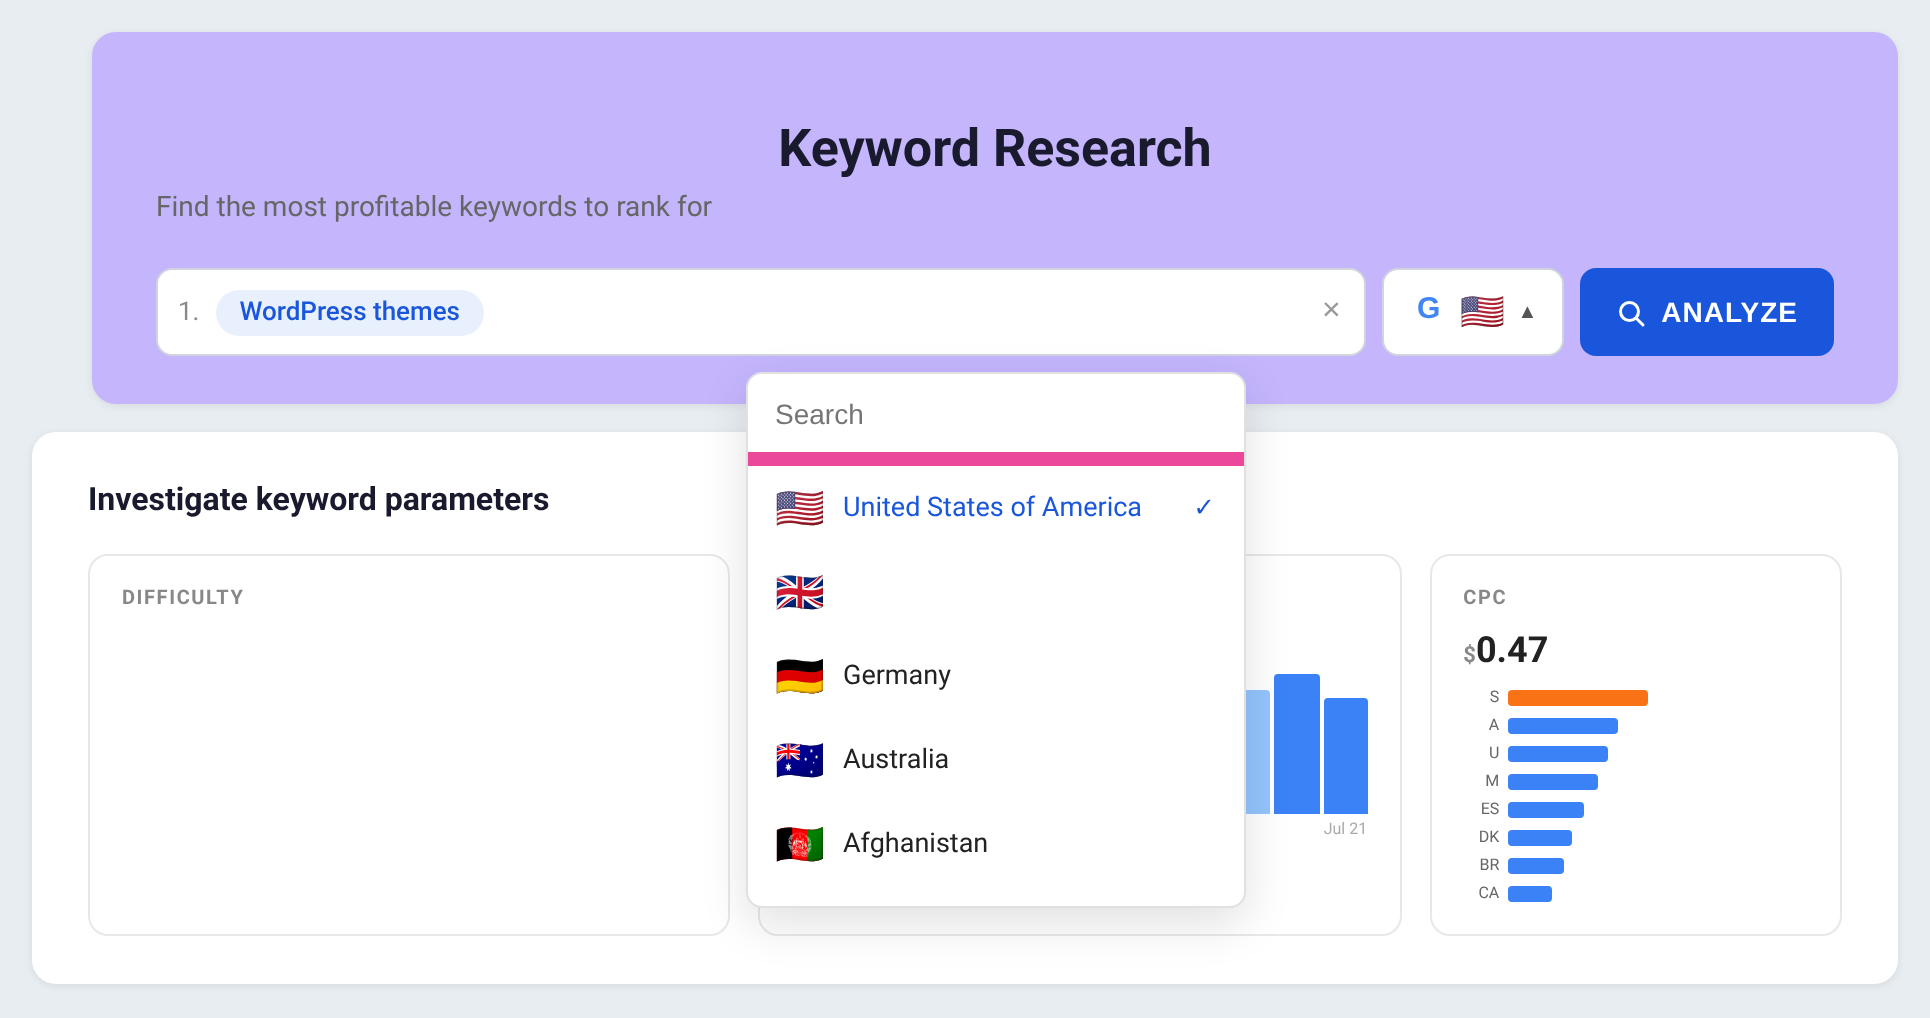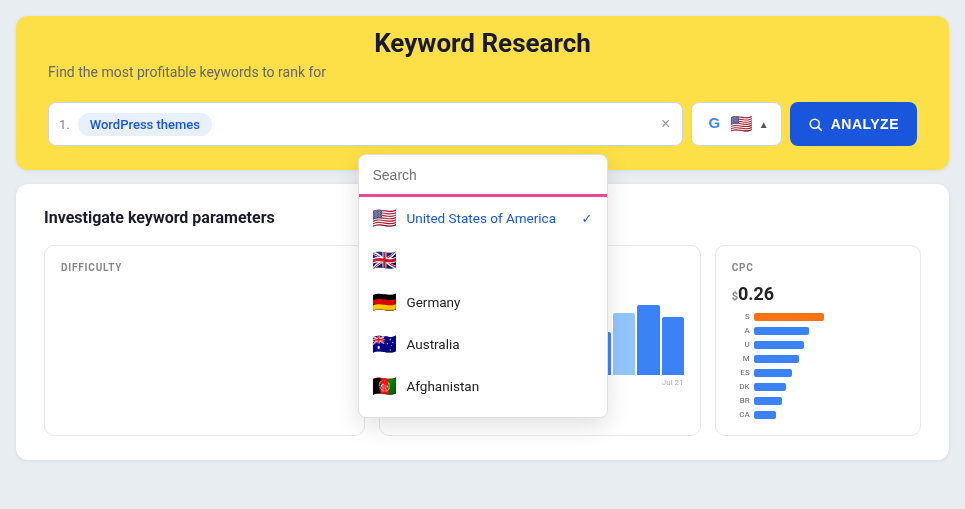--- a/index.html
+++ b/index.html
@@ -4,25 +4,26 @@
   <style>
     * { box-sizing: border-box; margin: 0; padding: 0; }
     body {
       font-family: -apple-system, BlinkMacSystemFont, 'Segoe UI', Roboto, sans-serif;
       background: #e8edf2;
       min-height: 509px;
       padding: 16px;
     }
 
     .main-card {
-      background: #fde047;
+      background: #c4b5fd;
       border-radius: 12px;
-      padding: 12px 32px 24px;
+      padding: 44px 32px 24px;
       margin-bottom: 14px;
       box-shadow: 0 1px 4px rgba(0,0,0,0.08);
+      margin-left: 30px;
     }
 
     .page-title {
       text-align: center;
       font-size: 26px;
       font-weight: 700;
       color: #1a1a2e;
       margin-bottom: 6px;
     }
 
@@ -149,21 +150,21 @@
       width: 250px;
       background: #fff;
       border: 1px solid #e0e0e0;
       border-radius: 8px;
       box-shadow: 0 8px 24px rgba(0,0,0,0.12);
       z-index: 100;
     }
 
     .dropdown-search {
       padding: 10px 14px;
-      border-bottom: 3px solid #ec4899;
+      border-bottom: 7px solid #ec4899;
     }
 
     .dropdown-search input {
       width: 100%;
       border: none;
       outline: none;
       font-size: 14px;
       color: #333;
       background: transparent;
     }
@@ -453,21 +454,21 @@
       <span>Oct 20</span>
           <span>Jan 21</span>
           <span>Apr 21</span>
           <span>Jul 21</span>
         </div>
     </div>
 
     <div class="widget-card cpc-widget">
       <div class="widget-label">CPC</div>
       <div style="font-size:18px;font-weight:700;color:#222;margin-bottom:8px;">
-        <span style="font-size:11px;color:#888;">$</span><span>0.26</span>
+        <span style="font-size:11px;color:#888;">$</span><span>0.47</span>
       </div>
       <div class="cpc-bars">
 
       <div class="cpc-bar-row">
             <span class="cpc-bar-label">S</span>
             <div class="cpc-bar-fill cpc-orange" style="width: 70px;"></div>
           </div>
           <div class="cpc-bar-row">
             <span class="cpc-bar-label">A</span>
             <div class="cpc-bar-fill cpc-blue" style="width: 55px;"></div>

